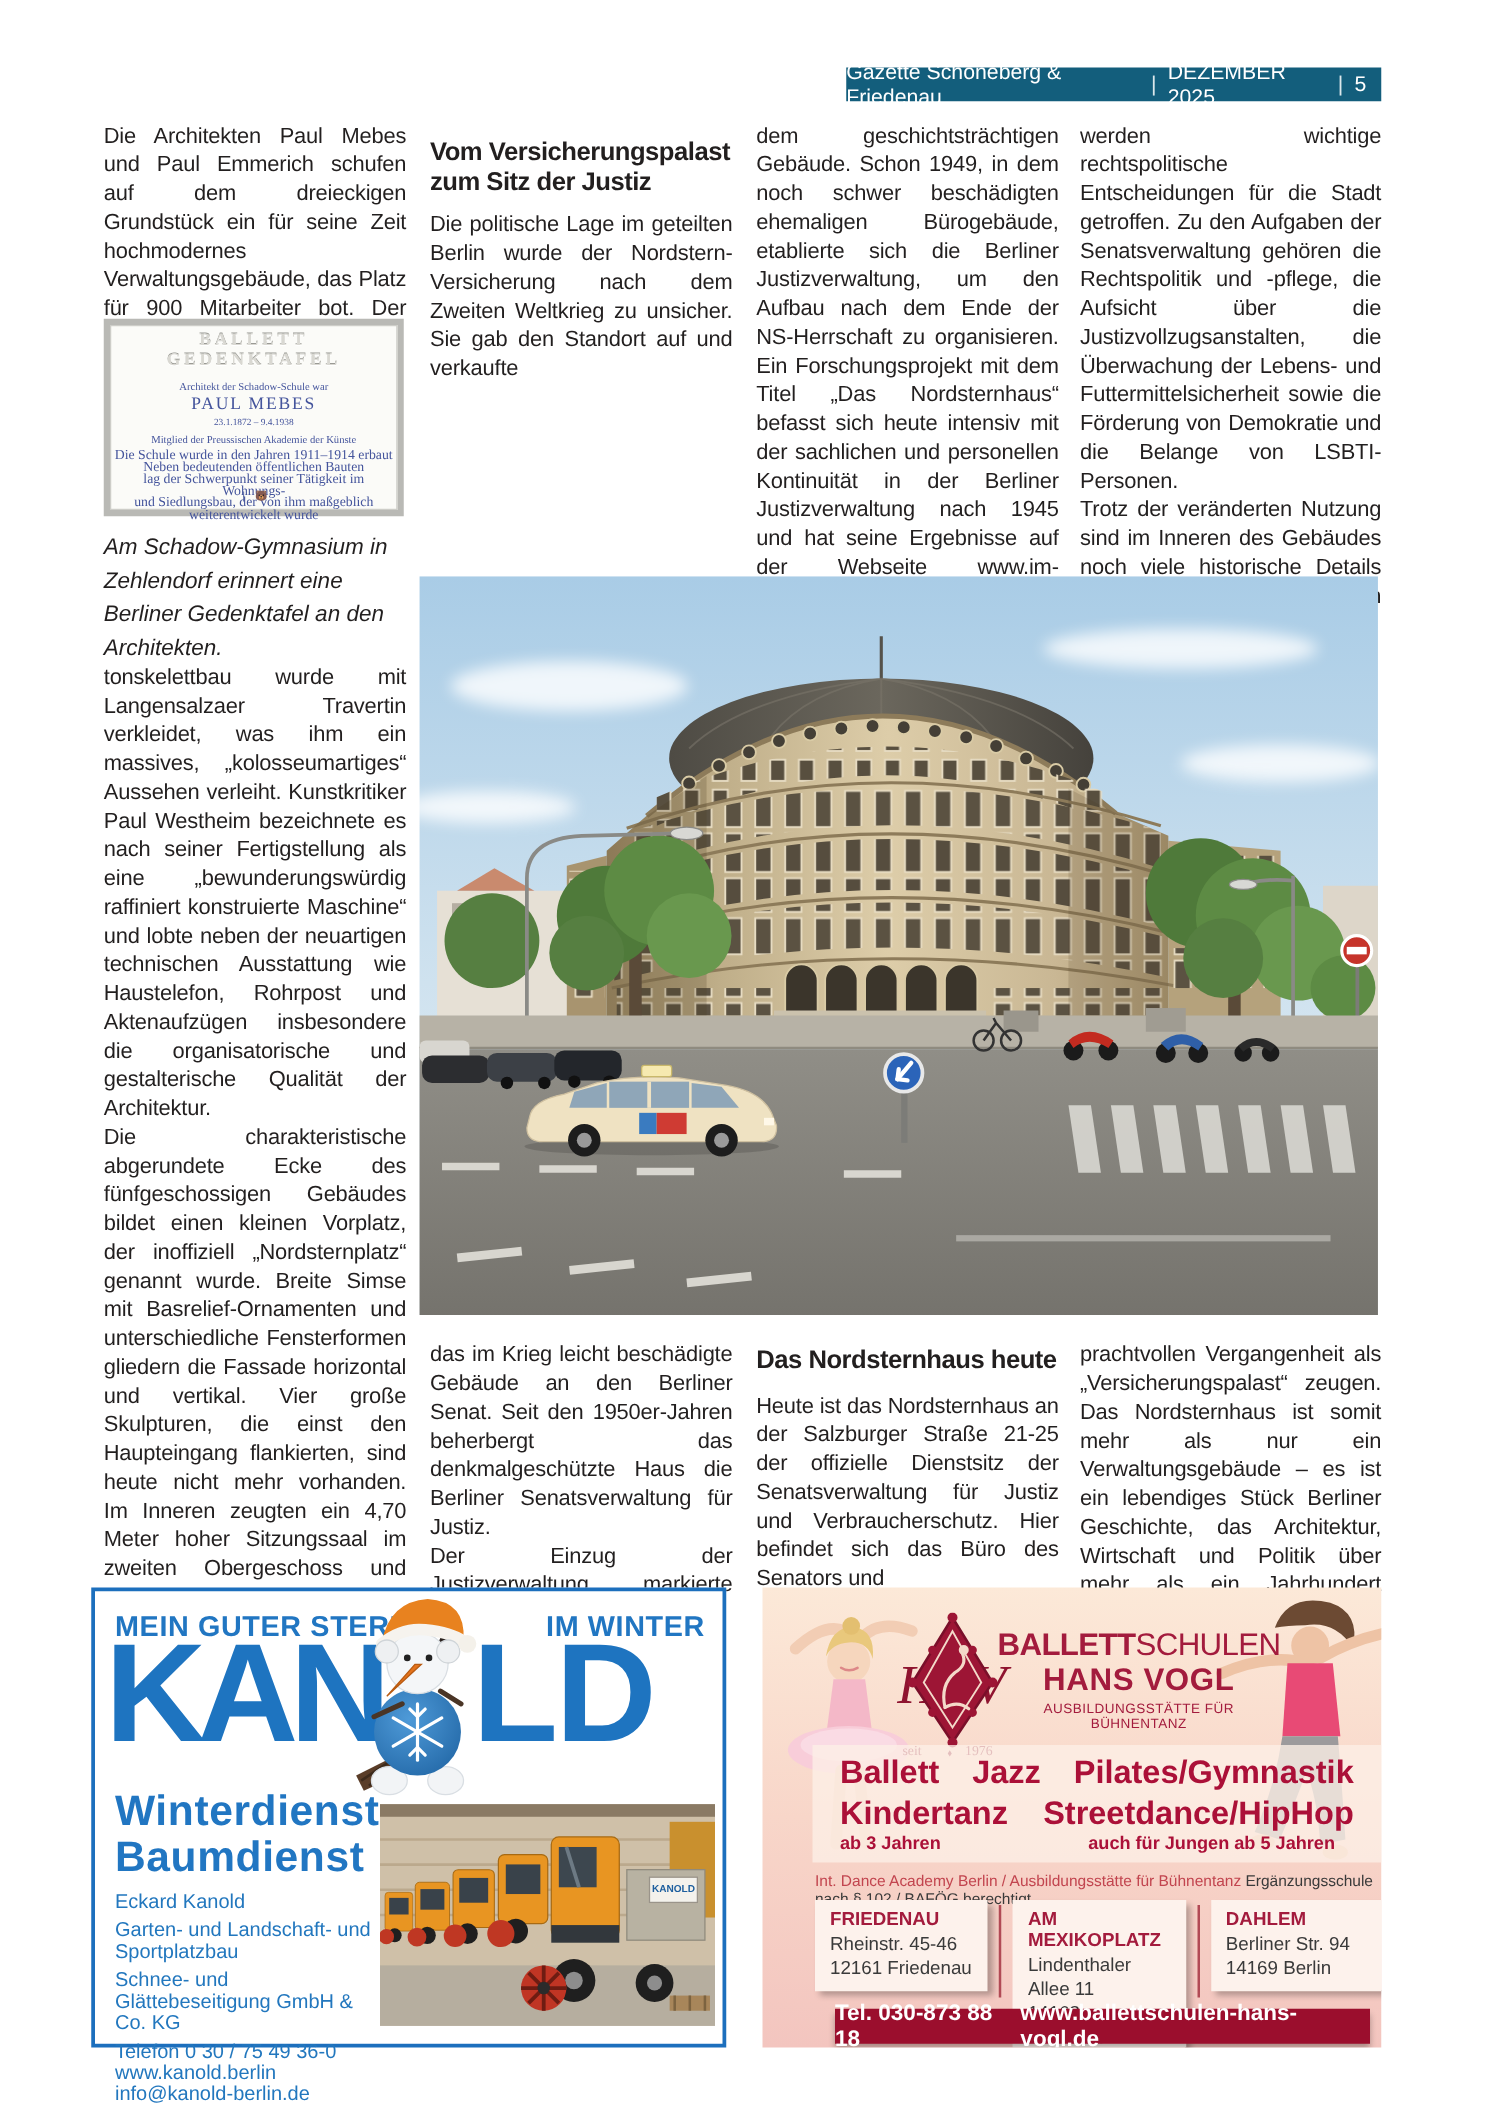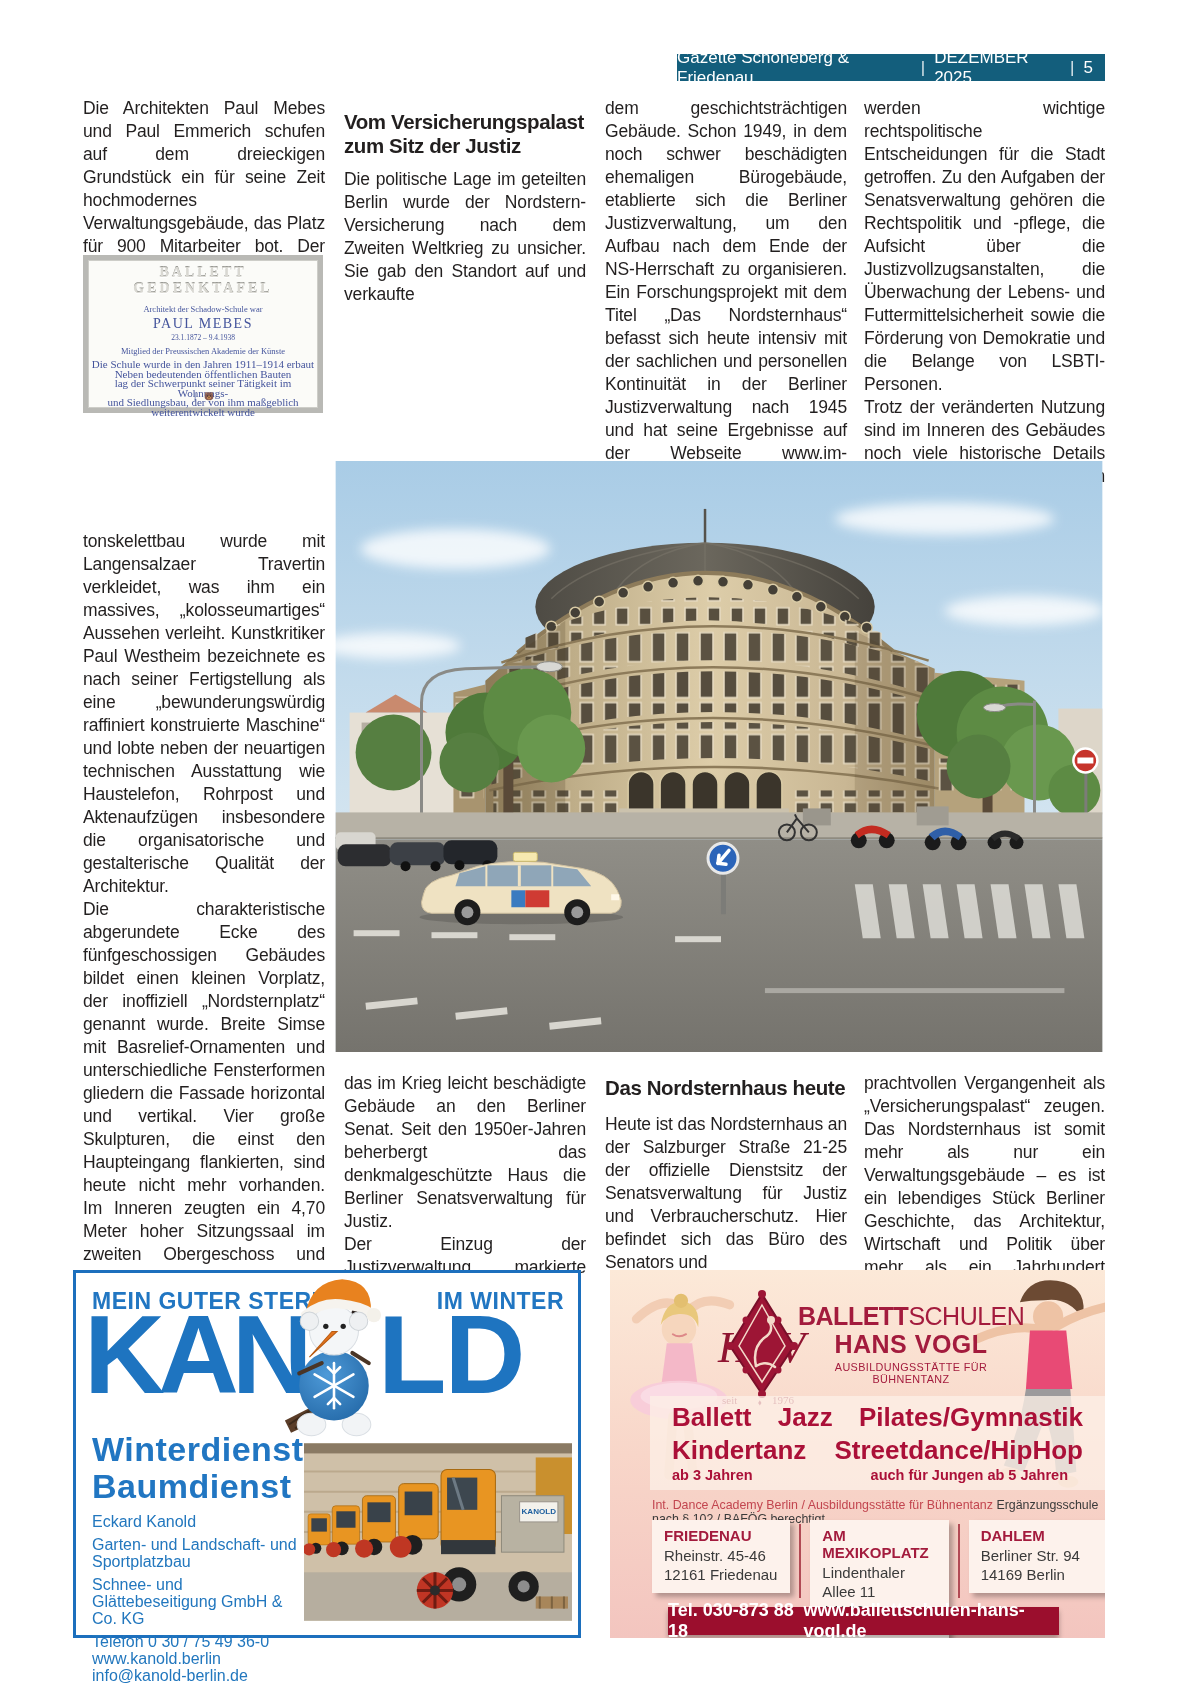--- a/index.html
+++ b/index.html
@@ -72,21 +72,21 @@
   .b-row2{display:flex;justify-content:space-between;font-size:26px;font-weight:bold;margin-top:2px;}
   .b-notes{display:flex;font-size:14.5px;font-weight:bold;margin-top:1px;}
   .b-note2{margin-left:118px;}
   .b-accr{position:absolute;left:42px;top:228px;width:455px;font-size:12.4px;color:#3a3a3a;}
   .b-accr .red{color:#c2454f;}
   .b-cards{position:absolute;left:42px;top:250px;width:455px;display:flex;align-items:flex-start;}
   .b-card{background:#fdf2ec;box-shadow:4px 4px 5px rgba(0,0,0,.28);padding:7px 10px 9px 12px;flex:1;}
   .b-card .nm{font-weight:bold;color:#a31b3d;font-size:15px;margin-bottom:2px;}
   .b-card .ln{font-size:15px;color:#3a3a3a;line-height:19px;}
   .b-vsep{width:2px;height:74px;background:#b14a55;margin:4px 9px 0 9px;flex:0 0 2px;}
-  .b-footer{position:absolute;left:58px;top:337px;width:391px;height:28px;background:#9b0e2d;
+  .b-footer{position:absolute;left:58px;top:337px;width:428px;height:28px;background:#9b0e2d;
       color:#fff;display:flex;align-items:center;justify-content:center;
       font-size:18px;font-weight:bold;box-shadow:0 4px 5px rgba(0,0,0,.3);}
 </style>
 </head>
 <body>
 
 <div class="page">
 
   <div class="header-bar">
     <span>Gazette Schöneberg &amp; Friedenau</span>
@@ -111,20 +111,21 @@
         <div>Die Schule wurde in den Jahren 1911–1914 erbaut</div>
         <div>Neben bedeutenden öffentlichen Bauten</div>
         <div>lag der Schwerpunkt seiner Tätigkeit im Wohnungs-</div>
         <div>und Siedlungsbau, der von ihm maßgeblich</div>
         <div>weiterentwickelt wurde</div>
       </div>
       <div class="plq-marks">❘&nbsp;&nbsp;&nbsp;🐻</div>
     </div>
   </div>
 
+  <div class="caption">Am Schadow-Gymnasium in Zehlendorf erinnert eine Berliner Gedenktafel an den Architekten.</div>
 
   <div class="col" style="left:83px;top:530px;">
     <p>tonskelettbau wurde mit Langensalzaer Travertin verkleidet, was ihm ein massives, „kolosseumartiges“ Aussehen verleiht. Kunstkritiker Paul Westheim bezeichnete es nach seiner Fertigstellung als eine „bewunderungswürdig raffiniert konstruierte Maschine“ und lobte neben der neuartigen technischen Ausstattung wie Haustelefon, Rohrpost und Aktenaufzügen insbesondere die organisatorische und gestalterische Qualität der Architektur.</p>
     <p>Die charakteristische abgerundete Ecke des fünfgeschossigen Gebäudes bildet einen kleinen Vorplatz, der inoffiziell „Nordsternplatz“ genannt wurde. Breite Simse mit Basrelief-Ornamenten und unterschiedliche Fensterformen gliedern die Fassade horizontal und vertikal. Vier große Skulpturen, die einst den Haupteingang flankierten, sind heute nicht mehr vorhanden. Im Inneren zeugten ein 4,70 Meter hoher Sitzungssaal im zweiten Obergeschoss und eine aufwendige Eingangshalle mit Deckengemälden von der Bedeutung des Versicherungskonzerns.</p>
   </div>
 
   <div class="col" style="left:344px;top:97px;">
     <div class="sub">Vom Versicherungspalast zum Sitz der Justiz</div>
     <p>Die politische Lage im geteilten Berlin wurde der Nordstern-Versicherung nach dem Zweiten Weltkrieg zu unsicher. Sie gab den Standort auf und verkaufte</p>
   </div>

